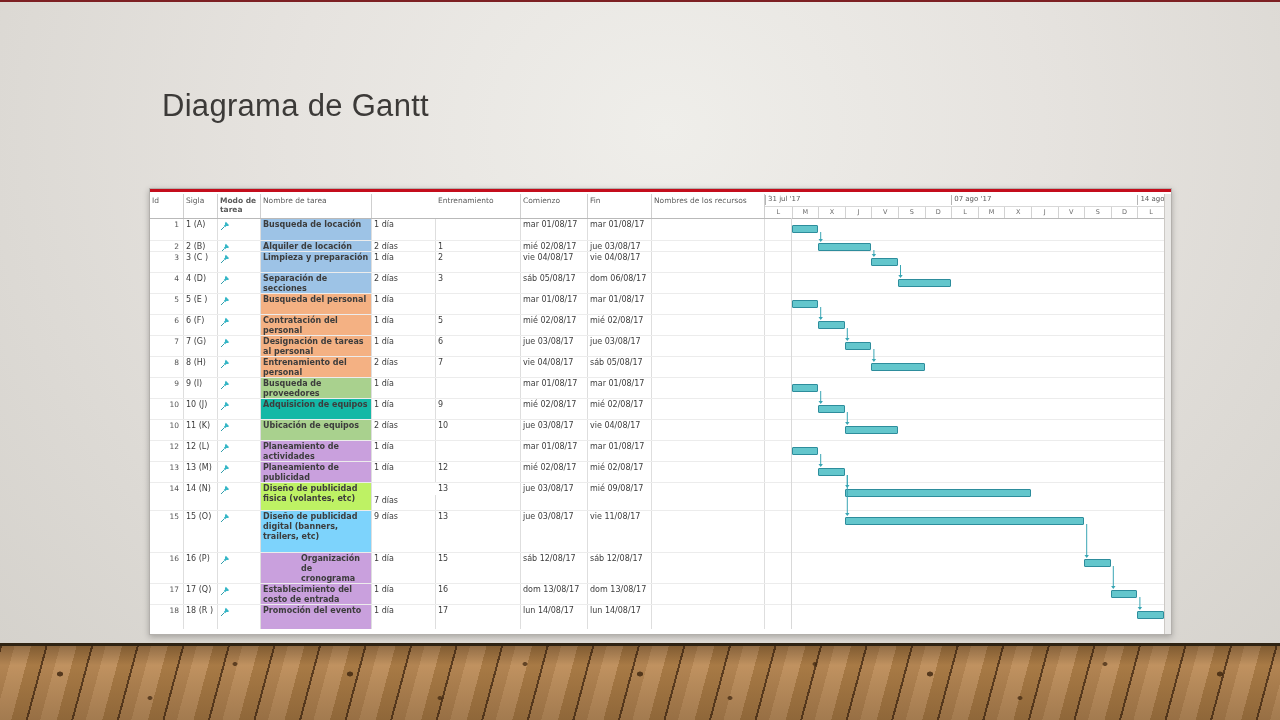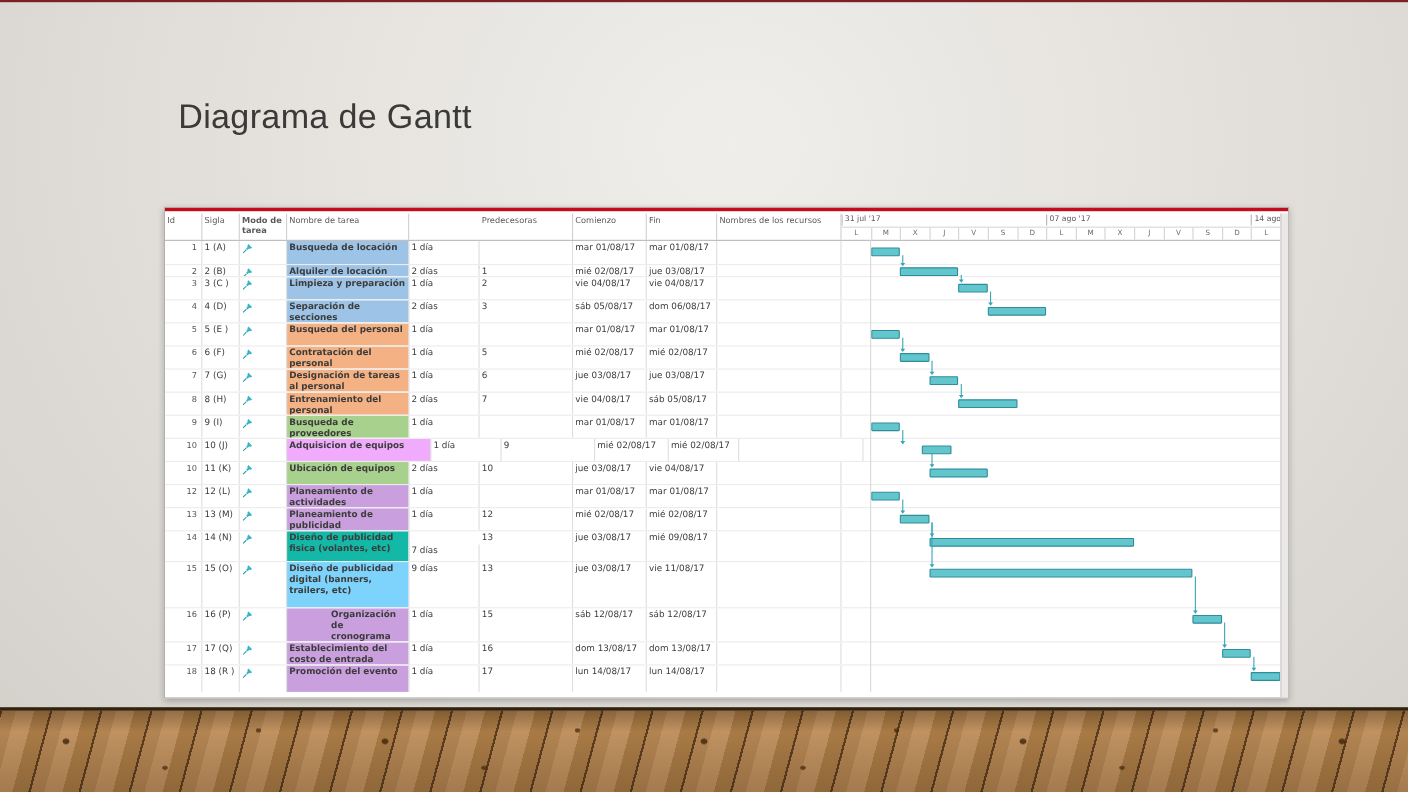--- a/index.html
+++ b/index.html
@@ -75,21 +75,21 @@
 
 <div class="shot">
   <div class="red-rule"></div>
   <div class="grid">
     <div class="hdr" id="hdr">
         <div class="hcell" style="width: 34px;">Id</div>
         <div class="hcell" style="width: 34px;">Sigla</div>
         <div class="hcell" style="width: 43px; font-weight: bold;">Modo de tarea</div>
         <div class="hcell" style="width: 111px;">Nombre de tarea</div>
         <div class="hcell" style="width: 64px; margin-top: 48px;">Duración</div>
-        <div class="hcell" style="width: 85px;">Predecesoras</div>
+        <div class="hcell" style="width: 85px;">Entrenamiento</div>
         <div class="hcell" style="width: 67px;">Comienzo</div>
         <div class="hcell" style="width: 64px;">Fin</div>
         <div class="hcell" style="width: 113px;">Nombres de los recursos</div>
         <div class="tl">
           <span class="wk" style="left: 0px;">31 jul '17</span>
           <span class="wk" style="left: 186.2px;">07 ago '17</span>
           <span class="wk" style="left: 372.4px;">14 ago '</span>
           <div class="days">
             <div class="day">L</div>
             <div class="day">M</div>
@@ -283,21 +283,21 @@
   </div>
         <div class="trow" style="height: 21px;">
     <div class="tcell cid" style="width: 34px;">10</div>
     <div class="tcell" style="width: 34px;">10 (J)</div>
     <div class="tcell cmode" style="width: 43px;">
       <svg width="10" height="10" viewBox="0 0 12 12">
         <path d="M1.2 10.8 L4.8 7.2" stroke="#1e93a3" stroke-width="1.1" fill="none"></path>
         <path d="M7 1 L11 5 L9.4 6.1 L7.7 5.9 L6.1 7.5 L4.5 5.9 L6.1 4.3 L5.9 2.6 Z" fill="#35b6c6"></path>
       </svg>
     </div>
-    <div class="tcell cname" style="width: 131px; background: #f0abfc;">Adquisicion de equipos</div>
+    <div class="tcell cname" style="width: 111px; background: #14b8a6;">Adquisicion de equipos</div>
     <div class="tcell" style="width: 64px;">1 día</div>
     <div class="tcell" style="width: 85px;">9</div>
     <div class="tcell" style="width: 67px;">mié 02/08/17</div>
     <div class="tcell" style="width: 64px;">mié 02/08/17</div>
     <div class="tcell cres" style="width: 113px;"></div>
     <div class="ccell">
             <div class="bar" style="left: 53.2px; width: 24.6px; top: 6px;"></div>
           </div>
   </div>
         <div class="trow" style="height: 21px;">
@@ -359,21 +359,21 @@
   </div>
         <div class="trow" style="height: 28px;">
     <div class="tcell cid" style="width: 34px;">14</div>
     <div class="tcell" style="width: 34px;">14 (N)</div>
     <div class="tcell cmode" style="width: 43px;">
       <svg width="10" height="10" viewBox="0 0 12 12">
         <path d="M1.2 10.8 L4.8 7.2" stroke="#1e93a3" stroke-width="1.1" fill="none"></path>
         <path d="M7 1 L11 5 L9.4 6.1 L7.7 5.9 L6.1 7.5 L4.5 5.9 L6.1 4.3 L5.9 2.6 Z" fill="#35b6c6"></path>
       </svg>
     </div>
-    <div class="tcell cname" style="width: 111px; background: #14b8a6;">Diseño de publicidad fisica (volantes, etc)</div>
+    <div class="tcell cname" style="width: 111px; background: #bef264;">Diseño de publicidad fisica (volantes, etc)</div>
     <div class="tcell" style="width: 64px; margin-top: 12px;">7 días</div>
     <div class="tcell" style="width: 85px;">13</div>
     <div class="tcell" style="width: 67px;">jue 03/08/17</div>
     <div class="tcell" style="width: 64px;">mié 09/08/17</div>
     <div class="tcell cres" style="width: 113px;"></div>
     <div class="ccell">
             <div class="bar" style="left: 79.8px; width: 184.2px; top: 6px;"></div>
           </div>
   </div>
         <div class="trow" style="height: 42px;">

